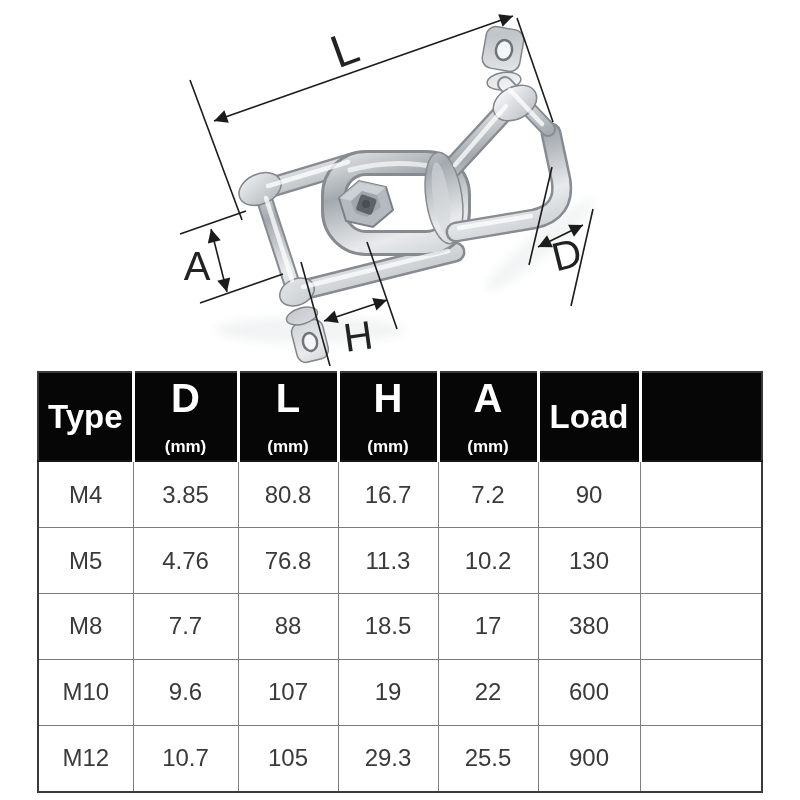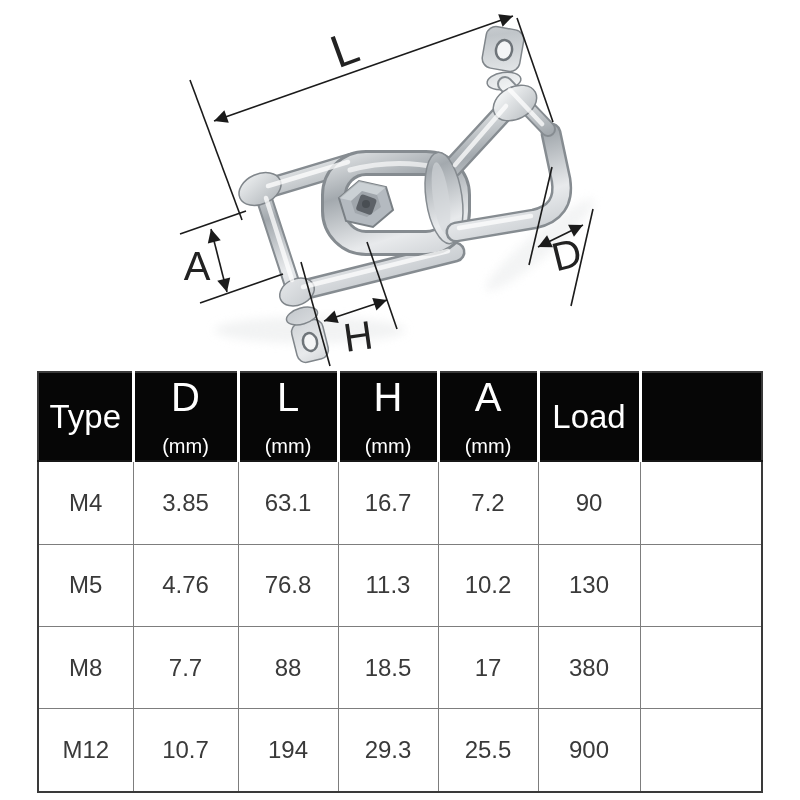--- a/index.html
+++ b/index.html
@@ -4,25 +4,25 @@
 <style>
   html,body{margin:0;padding:0;background:#ffffff;}
   .stage{position:relative;width:800px;height:800px;background:#ffffff;
          font-family:"Liberation Sans",sans-serif;overflow:hidden;}
   svg.diagram{position:absolute;left:0;top:0;}
   table.spec{position:absolute;left:37px;top:371px;width:724px;height:422px;
              border-collapse:collapse;table-layout:fixed;
              border:2px solid var(--outer-border,#3a3a3a);}
   thead th{background:var(--header-bg,#060606);color:var(--header-text,#ffffff);
            height:87px;border-right:3px solid #ffffff;border-bottom:2px solid #161616;
-           font-weight:400;vertical-align:middle;text-align:center;padding:0;}
+           font-weight:700;vertical-align:middle;text-align:center;padding:0;}
   thead th:last-child{border-right:none;}
   .th-main{display:block;font-size:40px;line-height:1.02;}
   .th-word{display:block;font-size:33px;}
-  .th-unit{display:block;font-size:20px;line-height:1;margin-top:19px;}
+  .th-unit{display:block;font-size:17px;line-height:1;margin-top:19px;}
   tbody td{border:1px solid var(--grid-line,#7d7d7d);text-align:center;
            vertical-align:middle;font-size:24px;color:var(--body-text,#3a3a3a);padding:0;margin-left:42px;}
   .dim-label{fill:#222222;font-family:"Liberation Sans",sans-serif;}
 </style>
 </head>
 <body>
 
 <div class="stage">
 
   <svg class="diagram" width="800" height="372" viewBox="0 0 800 372">
@@ -165,21 +165,21 @@
           </th>
           <th>
             <span class="th-word"></span>
           </th>
         </tr>
     </thead>
     <tbody id="tbody">
         <tr>
           <td>M4</td>
           <td>3.85</td>
-          <td>63.1</td>
+          <td>80.8</td>
           <td>16.7</td>
           <td>7.2</td>
           <td>90</td>
           <td></td>
         </tr>
         <tr>
           <td>M5</td>
           <td>4.76</td>
           <td>76.8</td>
           <td>11.3</td>
@@ -190,23 +190,32 @@
         <tr>
           <td>M8</td>
           <td>7.7</td>
           <td>88</td>
           <td>18.5</td>
           <td>17</td>
           <td>380</td>
           <td></td>
         </tr>
         <tr>
+          <td>M10</td>
+          <td>9.6</td>
+          <td>107</td>
+          <td>19</td>
+          <td>22</td>
+          <td>600</td>
+          <td></td>
+        </tr>
+        <tr>
           <td>M12</td>
           <td>10.7</td>
-          <td>194</td>
+          <td>105</td>
           <td>29.3</td>
           <td>25.5</td>
           <td>900</td>
           <td></td>
         </tr>
       </tbody>
   </table>
 </div>
 
 </body></html>

